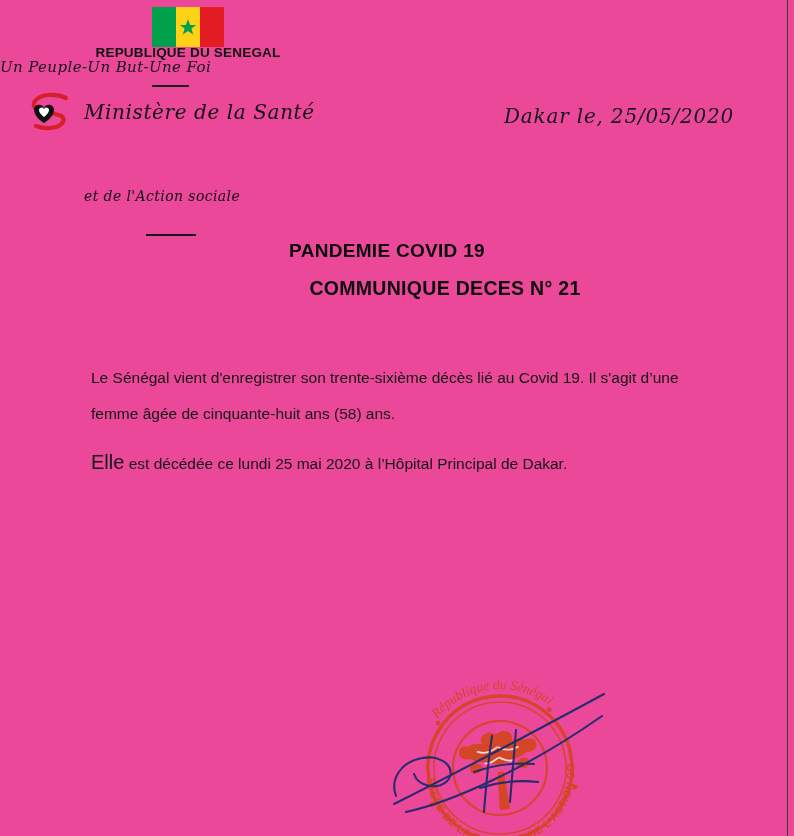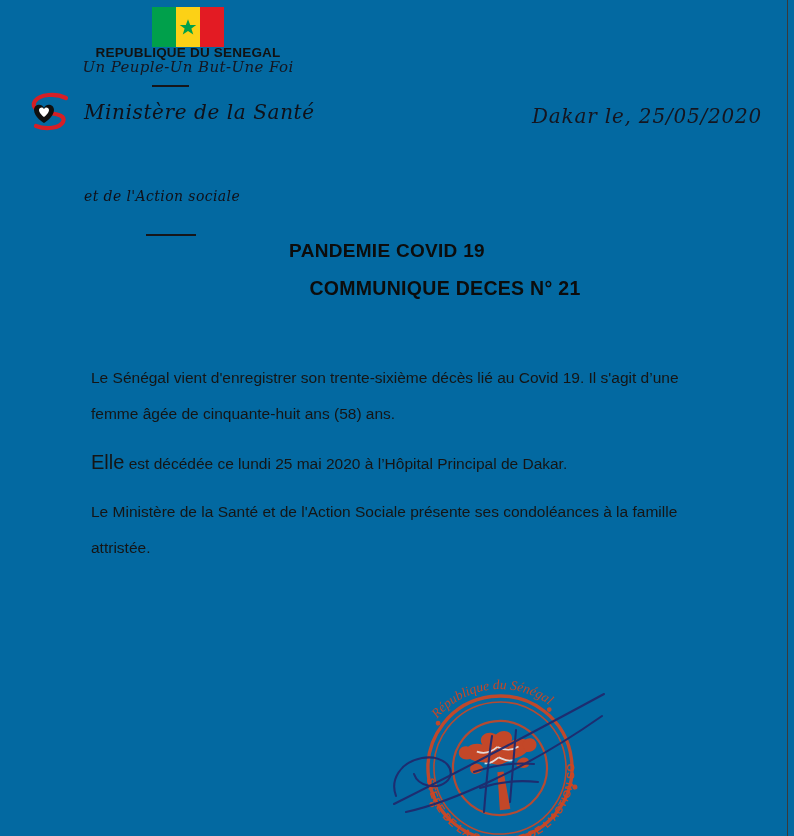--- a/index.html
+++ b/index.html
@@ -14,21 +14,21 @@
     position: relative;
     overflow: hidden;
     font-family: "Liberation Sans", sans-serif;
     color: #111111;
     -webkit-font-smoothing: antialiased;
   }
 
   .page {
     position: absolute;
     inset: 0;
-    background: #0369a1;
+    background: #ec4899;
   }
 
   
   .page-edge-right {
     position: absolute;
     top: 0;
     right: 6px;
     width: 1px;
     height: 836px;
     background: #3a3a3a;
@@ -83,21 +83,21 @@
     font-size: 13.5px;
     letter-spacing: 0.2px;
     color: #121212;
   }
 
   .motto {
     position: absolute;
     left: 0;
     top: 58px;
     width: 376px;
-    text-align: center;
+    text-align: left;
     font-family: "DejaVu Serif", serif;
     font-style: italic;
     font-size: 15px;
     letter-spacing: 0.4px;
     color: #15151f;
   }
 
   .rule-1 {
     position: absolute;
     left: 152px;
@@ -146,21 +146,21 @@
     position: absolute;
     left: 146px;
     top: 234px;
     width: 50px;
     height: 2px;
     background: #16161a;
   }
 
   .date-line {
     position: absolute;
-    left: 532px;
+    left: 504px;
     top: 104px;
     font-family: "DejaVu Serif", serif;
     font-style: italic;
     font-size: 20px;
     letter-spacing: 0.8px;
     color: #15151f;
     white-space: nowrap;
   }
 
   
@@ -267,21 +267,20 @@
     <span class="u">PANDEMIE COVID 19</span>
   </div>
 
   <div class="doc-title title-communique">
     <span class="u">COMMUNIQUE DECES N° 21</span>
   </div>
 
   <div class="body-text">
     <p>Le Sénégal vient d'enregistrer son trente-sixième décès lié au Covid 19. Il s'agit d’une femme âgée de cinquante-huit ans (58) ans.</p>
     <p><span class="serif-word">Elle</span><span> est décédée ce lundi 25 mai 2020 à l’Hôpital Principal de Dakar.</span></p>
-    <p>Le Ministère de la Santé et de l'Action Sociale présente ses condoléances à la famille attristée.</p>
   </div>
 
   <div class="seal-area">
     <svg width="230" height="160" viewBox="0 0 230 160" aria-hidden="true">
       <defs>
         <path id="arcTop" d="M 30 95 A 82 82 0 0 1 194 95" fill="none"></path>
         <path id="arcBottom" d="M 38 95 A 74 74 0 0 0 186 95" fill="none"></path>
       </defs>
 
       <g transform="rotate(-7 112 92)">

